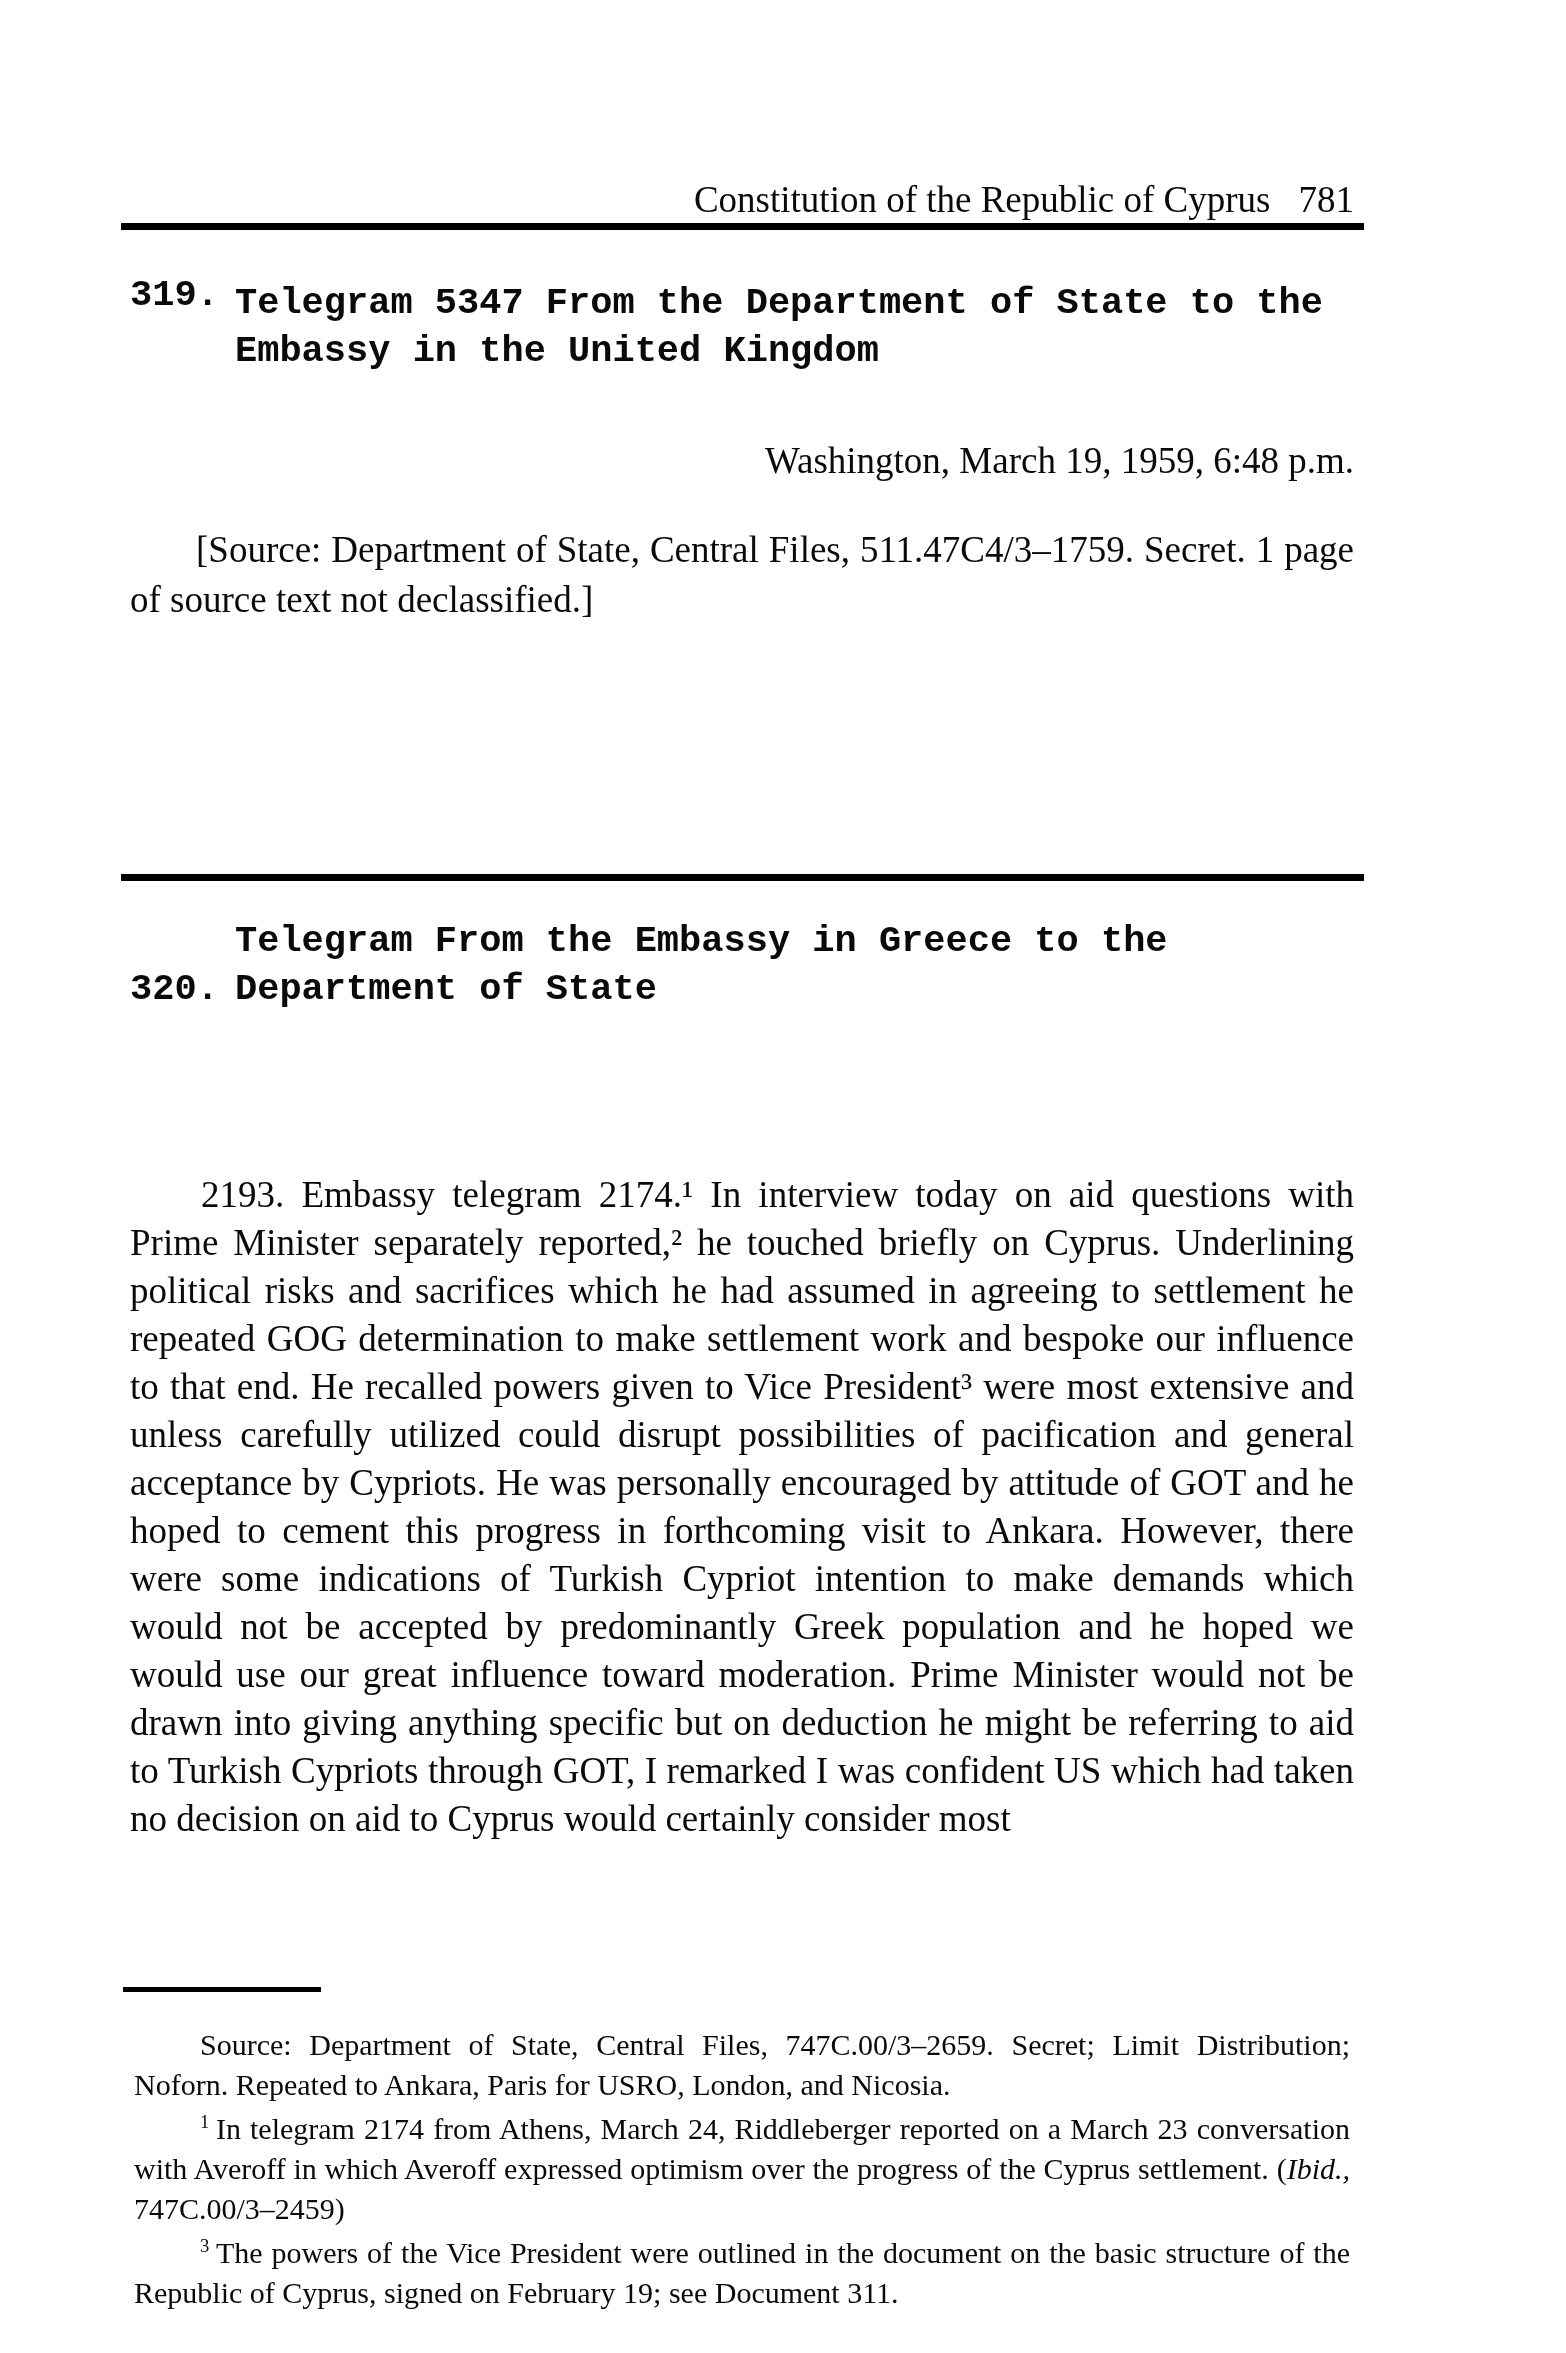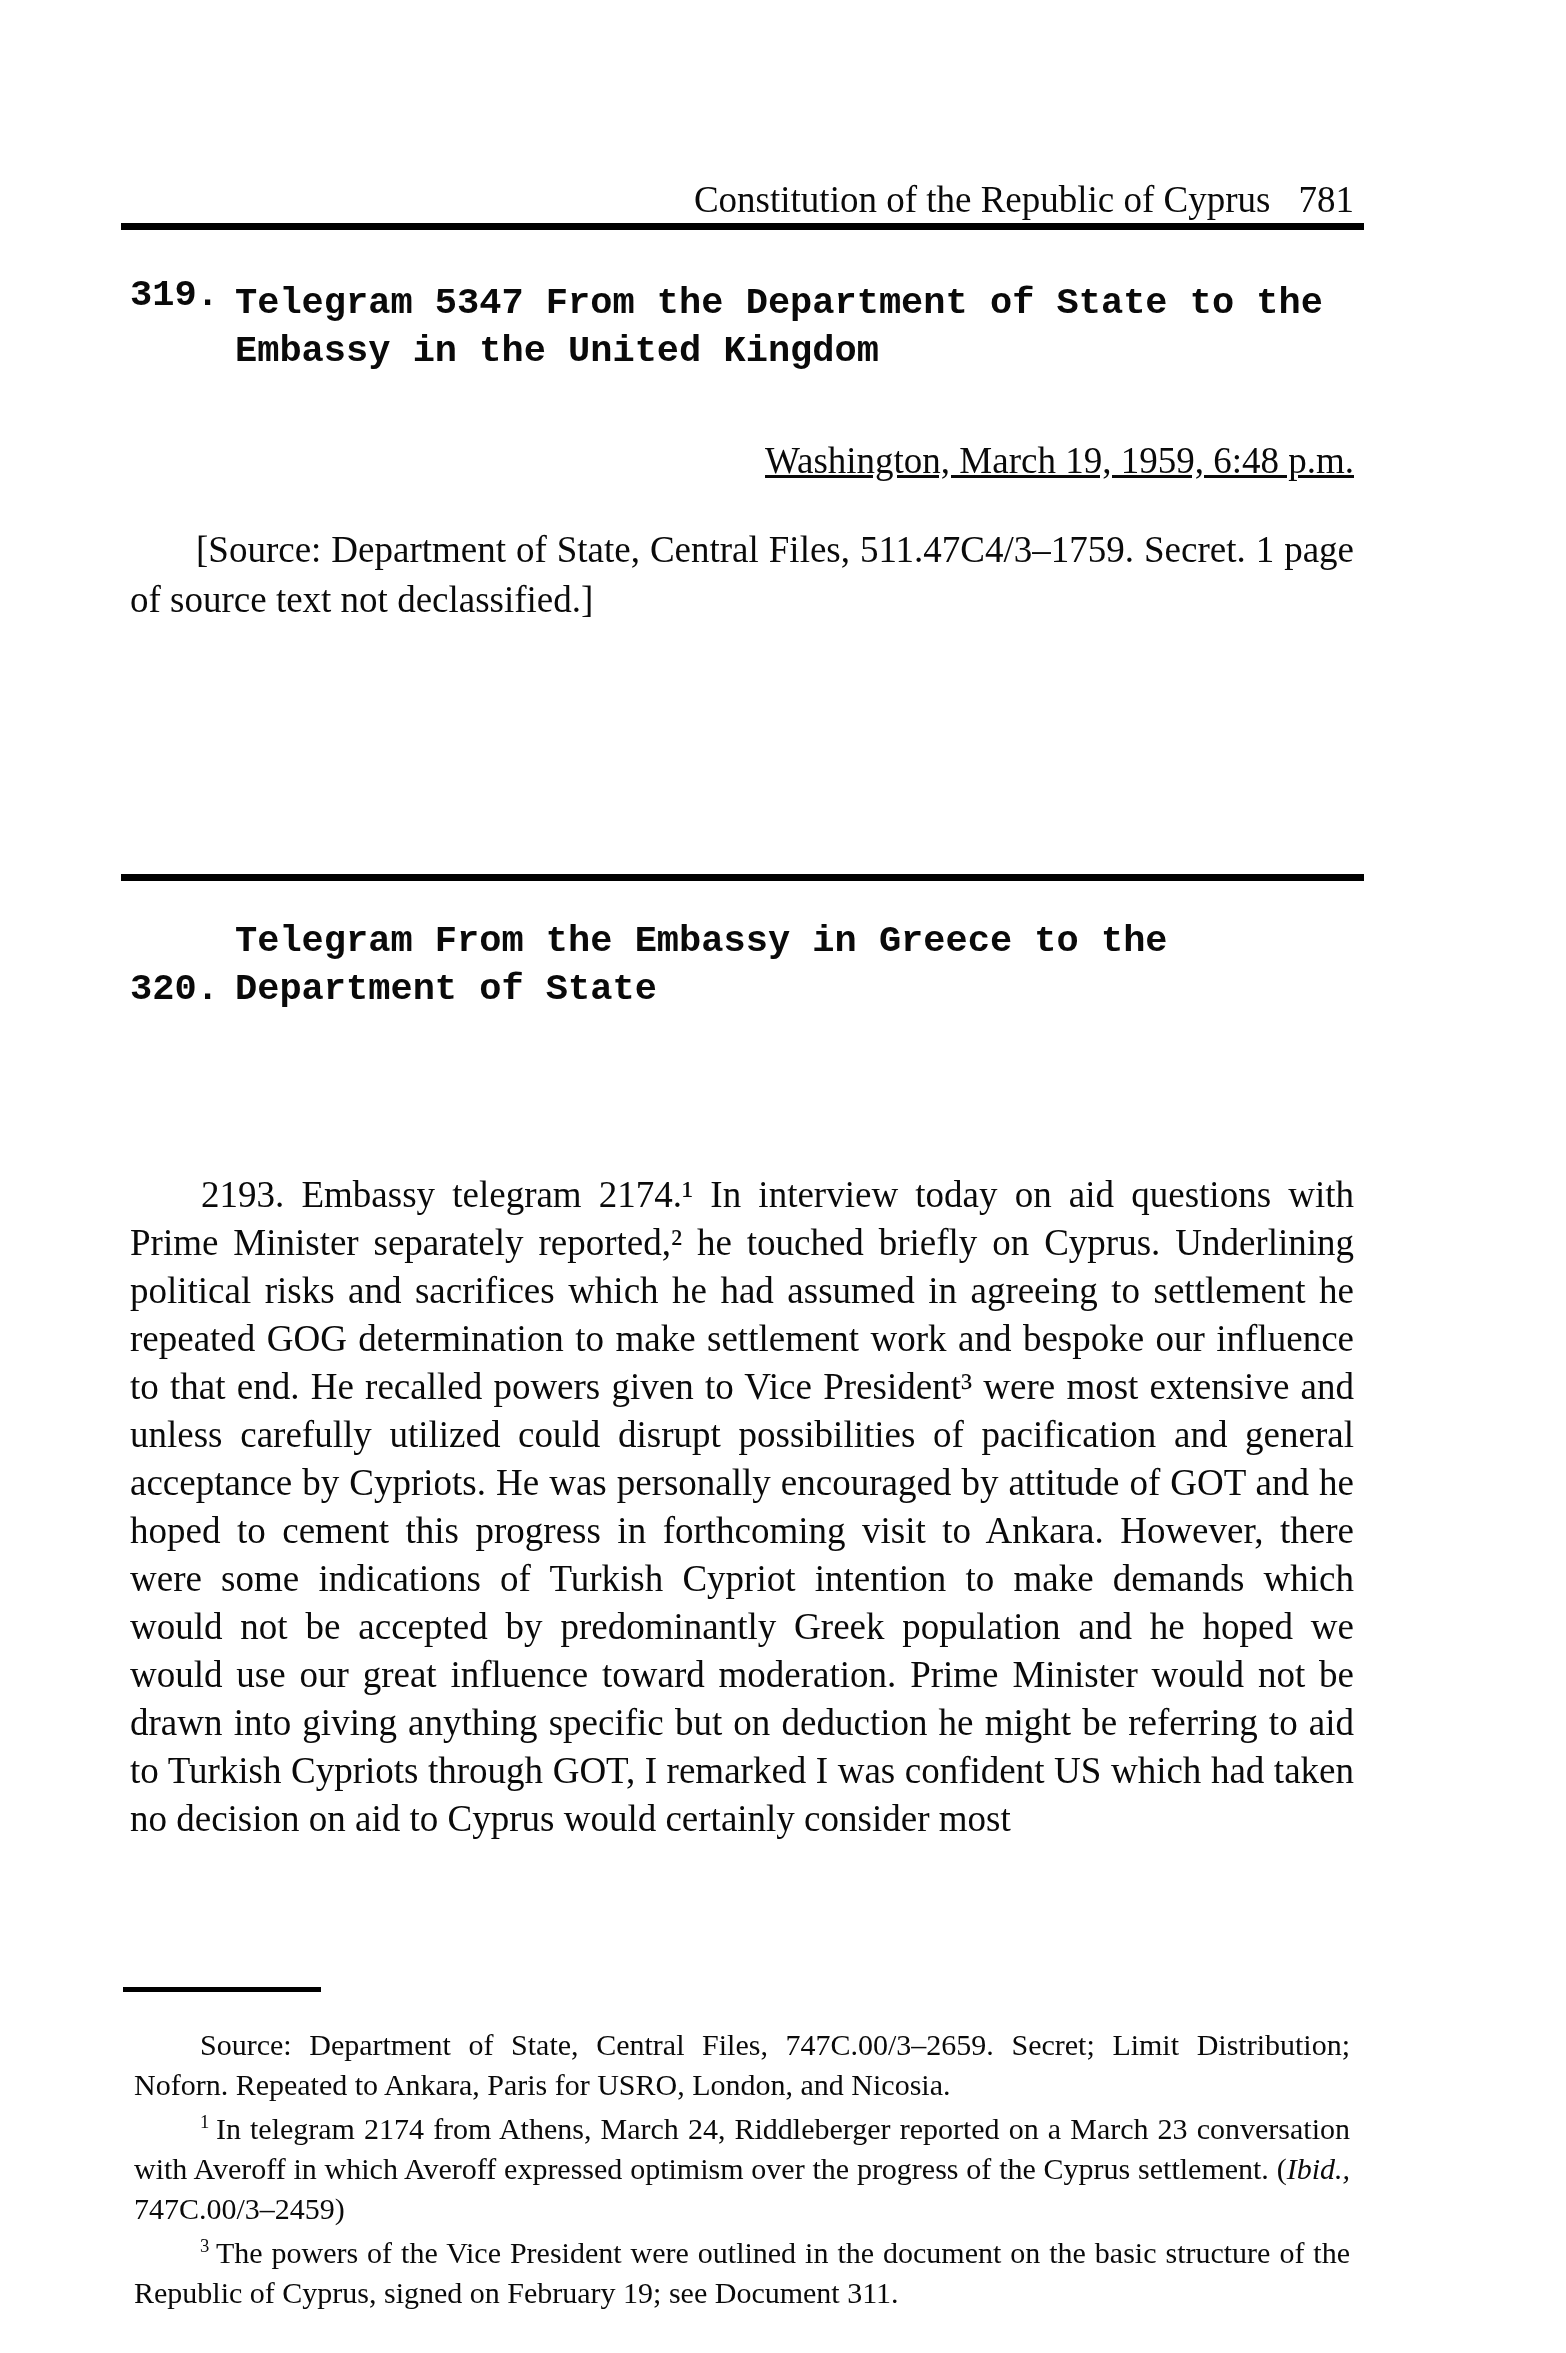--- a/index.html
+++ b/index.html
@@ -41,21 +41,21 @@
   .doc-heading .doctitle { flex: 1 1 auto; margin-top: 8px; }
 
   .h319 { top: 271px; }
   .h320 { top: 909px; align-items: flex-end; }
 
   .dateline {
     left: 130px; width: 1224px;
     font-size: 37px; line-height: 45px;
     text-align: right;
   }
-  .dl319 { top: 438px; text-decoration: underline; }
+  .dl319 { top: 438px; }
   .dl320 { top: 1086px; }
 
   .source-note-319 {
     top: 525px; left: 130px; width: 1224px;
     font-size: 37px; line-height: 50px;
     text-align: justify;
     text-indent: 66px;
   }
 
   .rule-divider {

